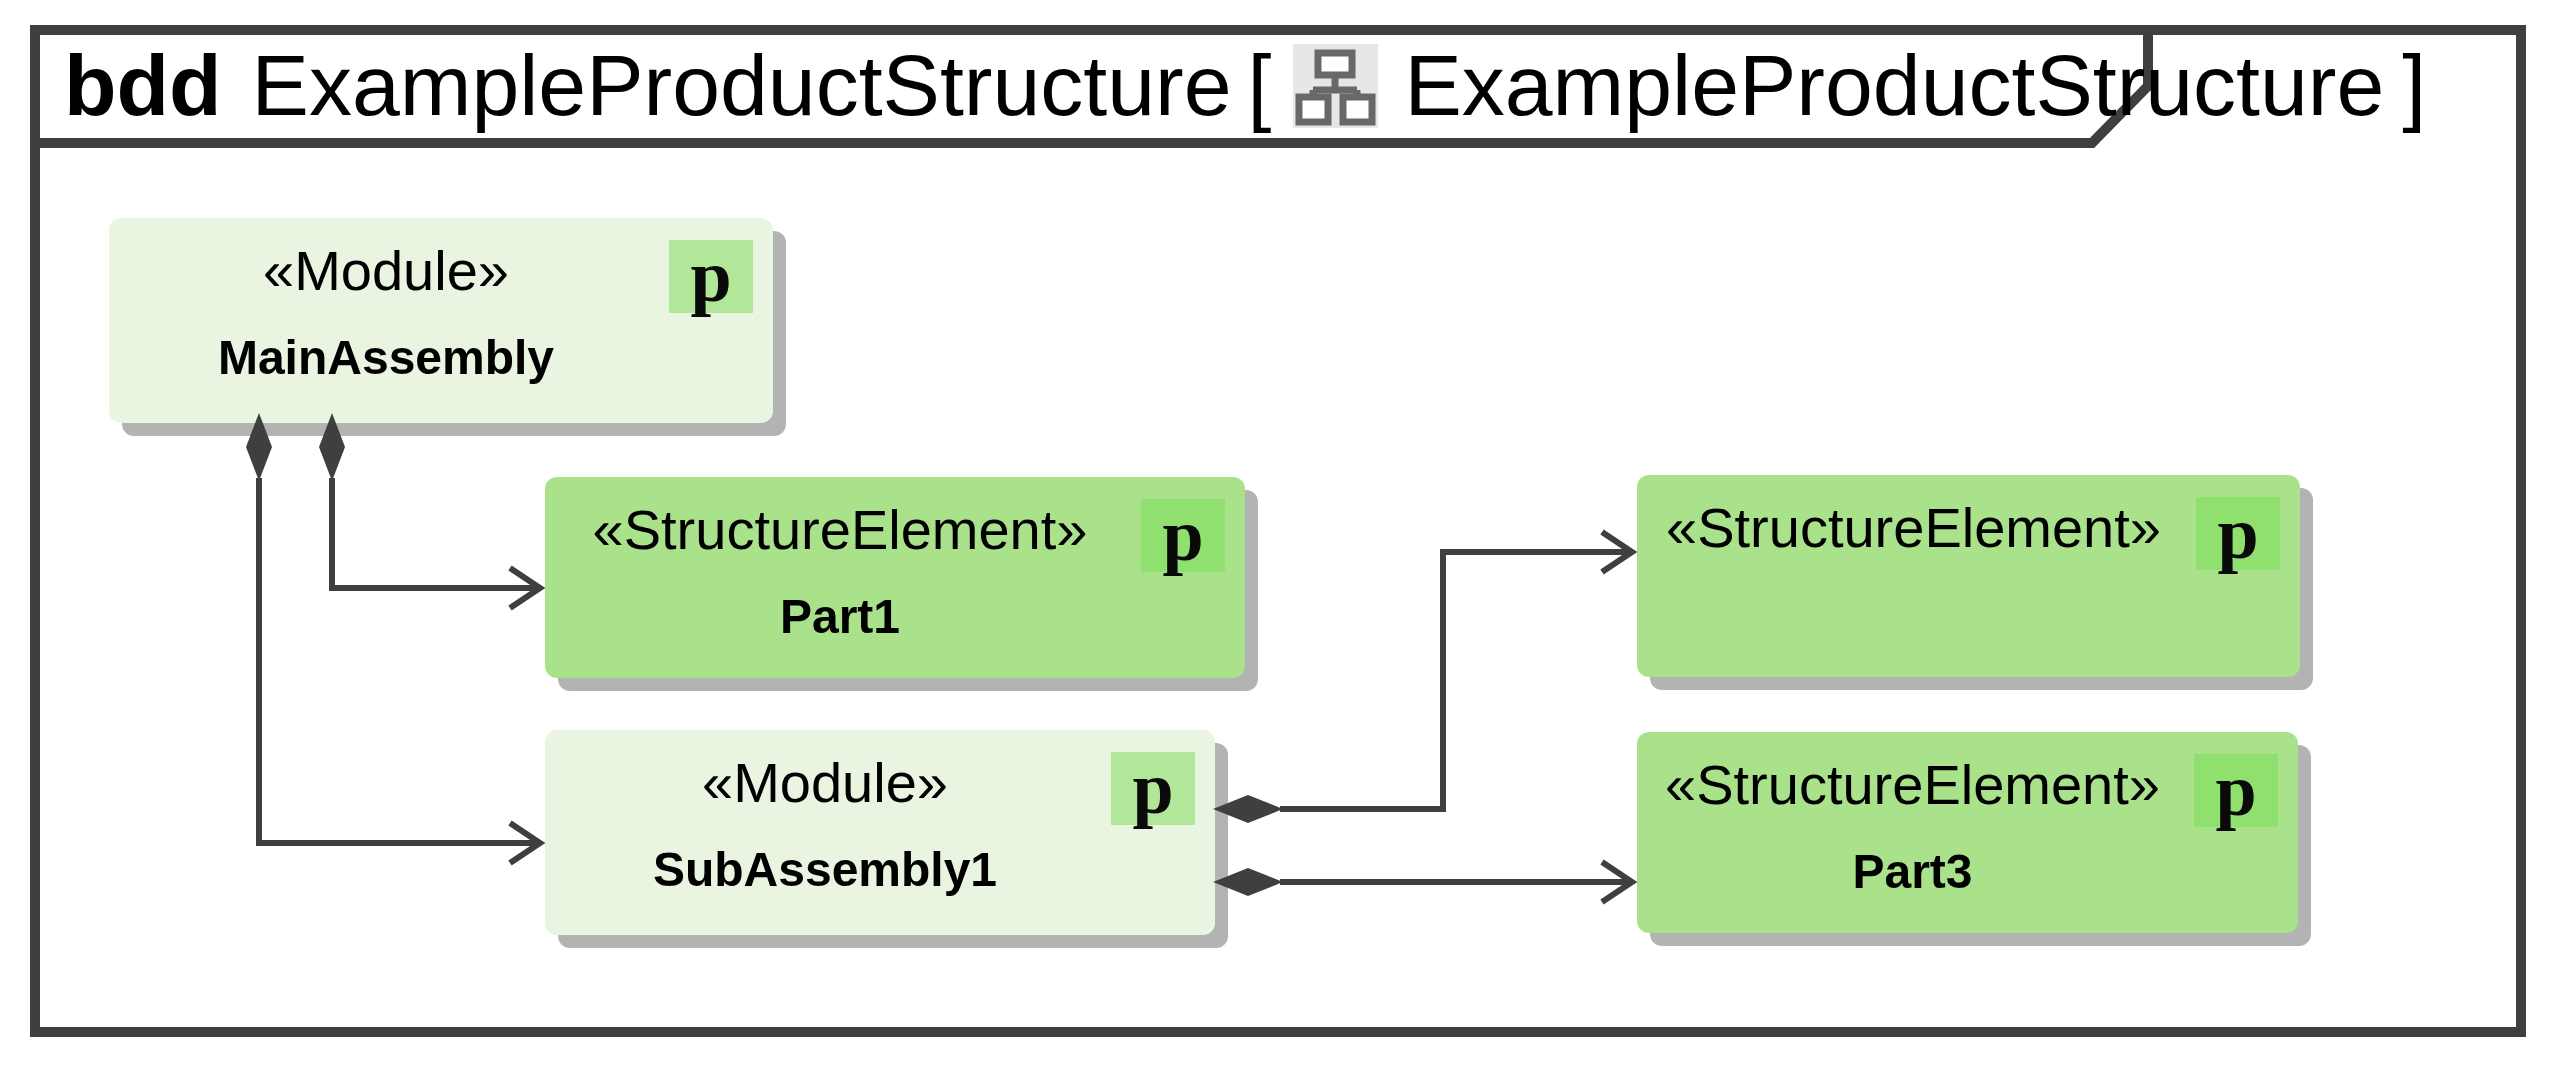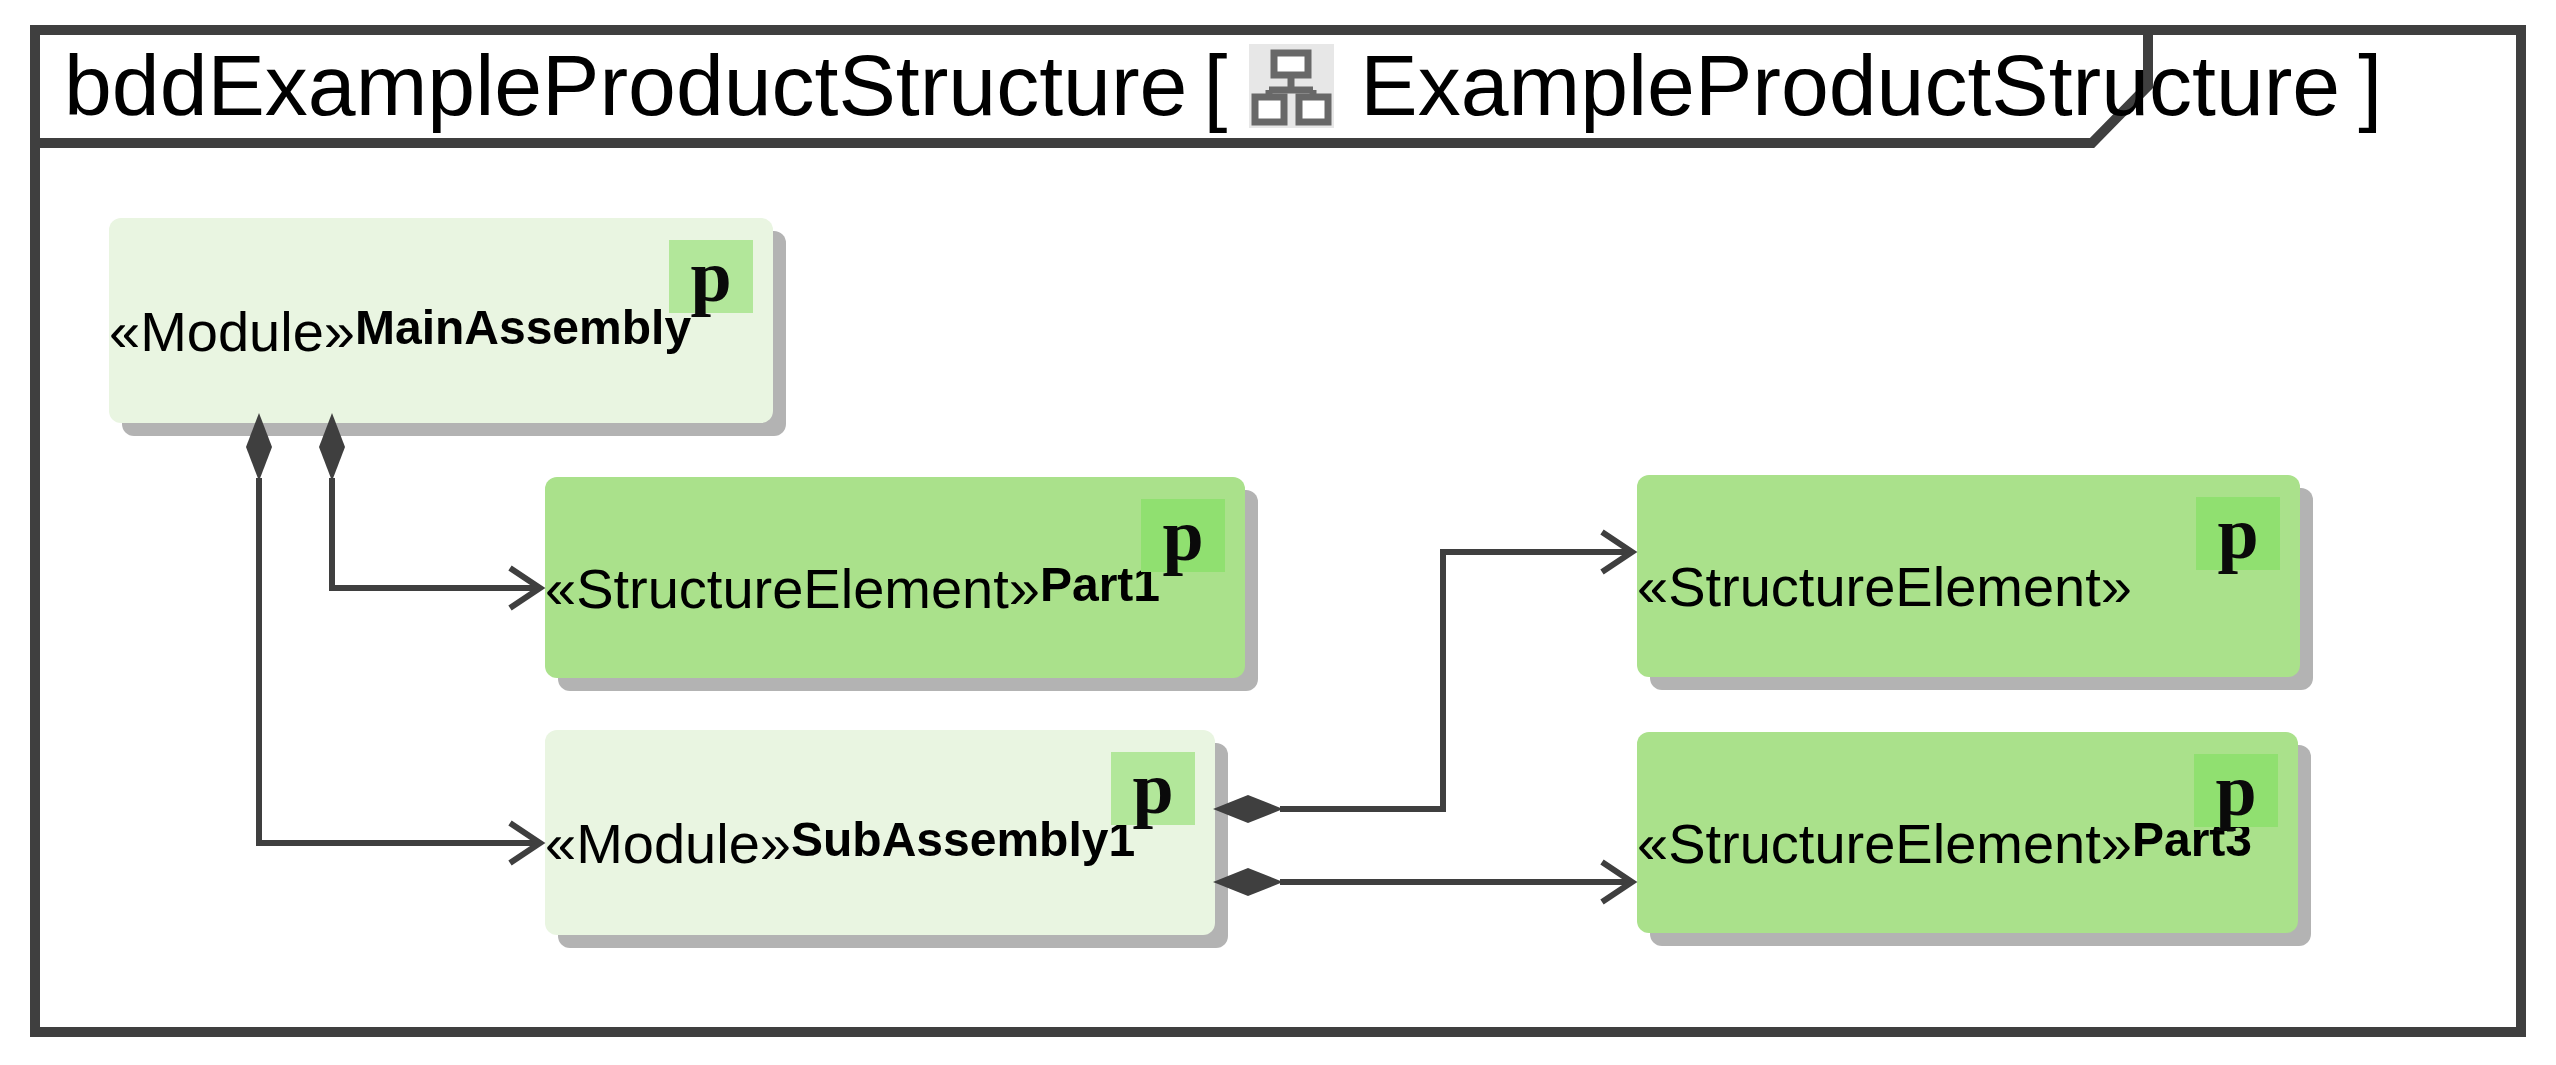--- a/index.html
+++ b/index.html
@@ -33,37 +33,37 @@
   #overlay .edge-arrow{fill:none;stroke:var(--line);stroke-width:6;stroke-linejoin:miter;}
   
   .frame-header{
     position:absolute;left:30px;top:28px;width:2110px;height:115px;
     display:flex;align-items:center;
     padding-left:34px;
     font-size:86px;color:#000;
     z-index:10;
     white-space:nowrap;
   }
-  .frame-kind{font-weight:400;}
+  .frame-kind{font-weight:700;margin-right:30px;}
   .frame-bracket-open{margin-left:16px;margin-right:22px;}
   .frame-bracket-close{margin-left:18px;}
   .header-icon{width:85px;height:84px;margin-right:26px;flex:0 0 auto;}
   
   .block{
     position:absolute;
     border-radius:12px;
     box-shadow:13px 13px 0 var(--shadow);
     color:#000;
     z-index:2;
   }
   .block.module{background:var(--module-fill);}
   .block.structure{background:var(--structure-element-fill);padding-left:30px;}
   .block-textcol{
     position:absolute;left:0;top:0;right:110px;bottom:0;
-    display:flex;flex-direction:row;align-items:center;
+    display:flex;flex-direction:column;align-items:center;
     text-align:left;white-space:nowrap;
   }
   .block-stereotype{
     margin-top:22px;
     font-size:56px;line-height:62px;
   }
   .block-name{
     margin-top:14px;
     font-size:48px;line-height:84px;font-weight:700;
   }

